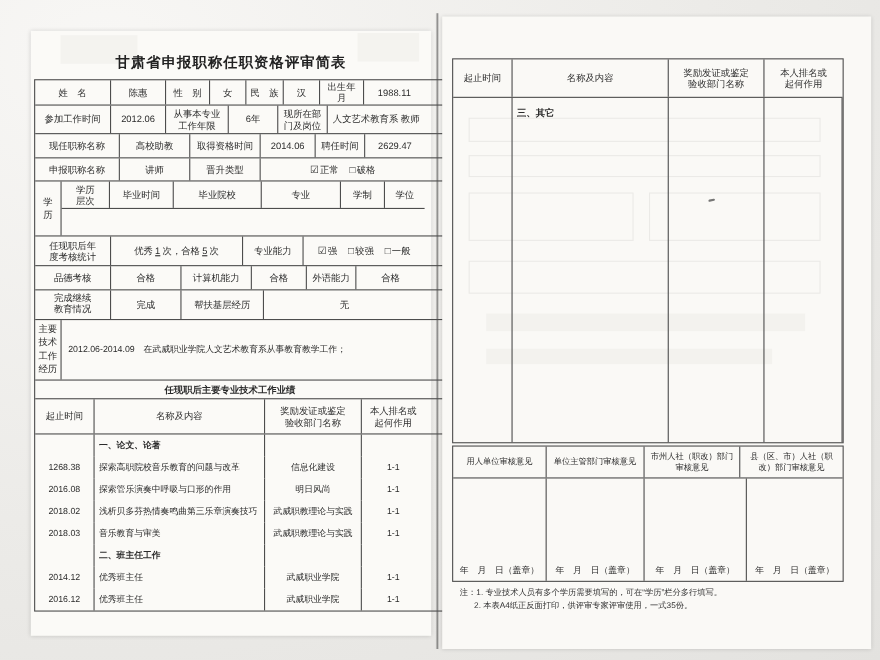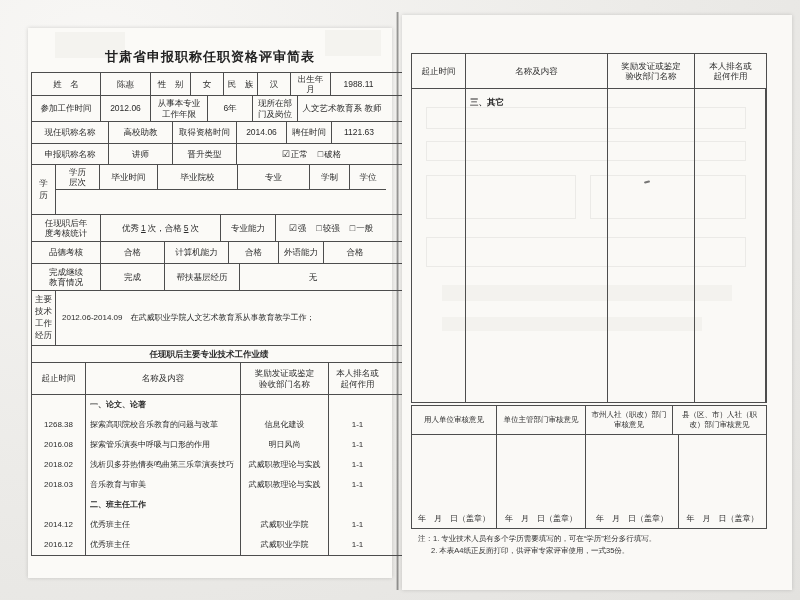--- a/index.html
+++ b/index.html
@@ -30,21 +30,21 @@
         justify-content:center; text-align:center; padding:1px 3px; overflow:hidden; }
   .c:last-child { border-right:none; }
   .cl { justify-content:flex-start; text-align:left; padding-left:4px; }
   .ct { align-items:flex-start; }
   .col { display:flex; flex-direction:column; flex-shrink:0; }
 
   .vcell span { display:inline-block; max-width:10px; line-height:1.35; }
   .vcell2 span { display:inline-block; max-width:19px; line-height:1.4; }
   .w20 span { display:inline-block; max-width:20px; }
   .w36 span { display:inline-block; max-width:36px; }
-  .w38 span { display:inline-block; max-width:38px; }
+  .w38 span { display:inline-block; max-width:38px;font-family:Liberation Mono, monospace; }
   .w44 span { display:inline-block; max-width:44px; }
   .w46 span { display:inline-block; max-width:46px; }
   .w64 span { display:inline-block; max-width:64px; }
 
   .u { text-decoration:underline; padding:0 2px; }
   .cb { font-size:9px; margin-right:1px; }
   .opt { margin:0 5px; white-space:nowrap; }
   .bold { font-weight:bold; }
 
   .exp { display:flex; flex-direction:column; justify-content:center; align-items:flex-start;
@@ -101,21 +101,21 @@
         </div>
       <div class="c" style="width:88px">人文艺术教育系 教师</div>
     </div>
 
     <div class="r" style="height:22px">
       <div class="c" style="width:77px">现任职称名称</div>
       <div class="c" style="width:64px">高校助教</div>
       <div class="c" style="width:64px">取得资格时间</div>
       <div class="c" style="width:50px">2014.06</div>
       <div class="c" style="width:45px">聘任时间</div>
-      <div class="c" style="width:54px">1121.63</div>
+      <div class="c" style="width:54px">2629.47</div>
     </div>
 
     <div class="r" style="height:21px">
       <div class="c" style="width:77px">申报职称名称</div>
       <div class="c" style="width:64px">讲师</div>
       <div class="c" style="width:64px">晋升类型</div>
       <div class="c" style="width:149px">
         <span class="opt"><span class="cb">☑</span><span>正常</span></span>
         <span class="opt"><span class="cb">□</span><span>破格</span></span>
       </div>

